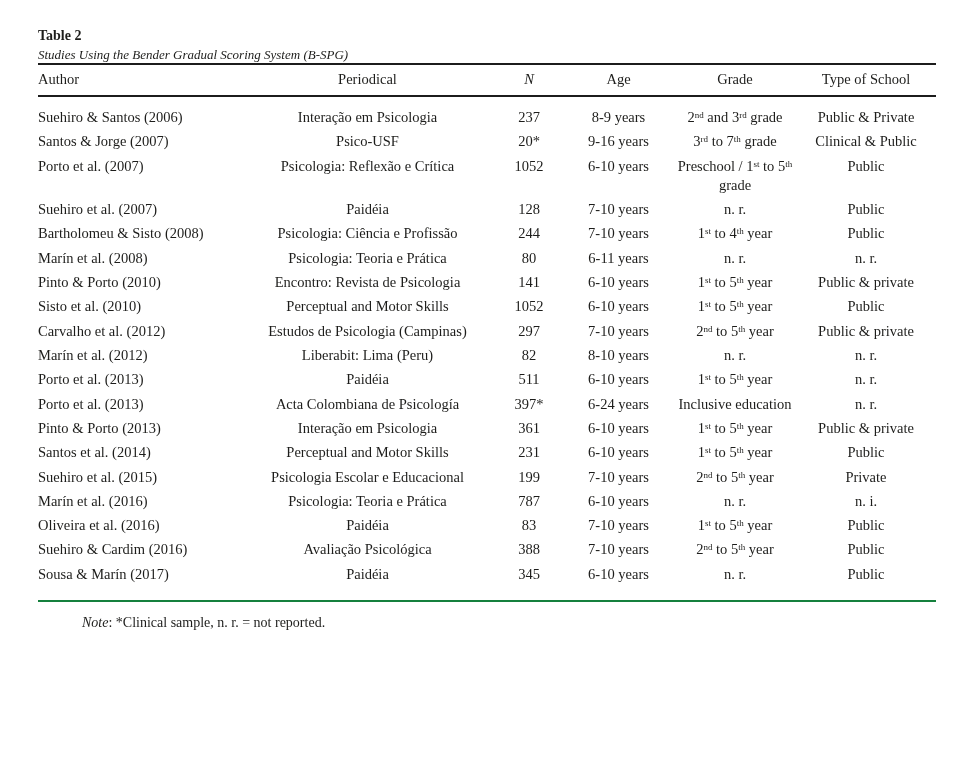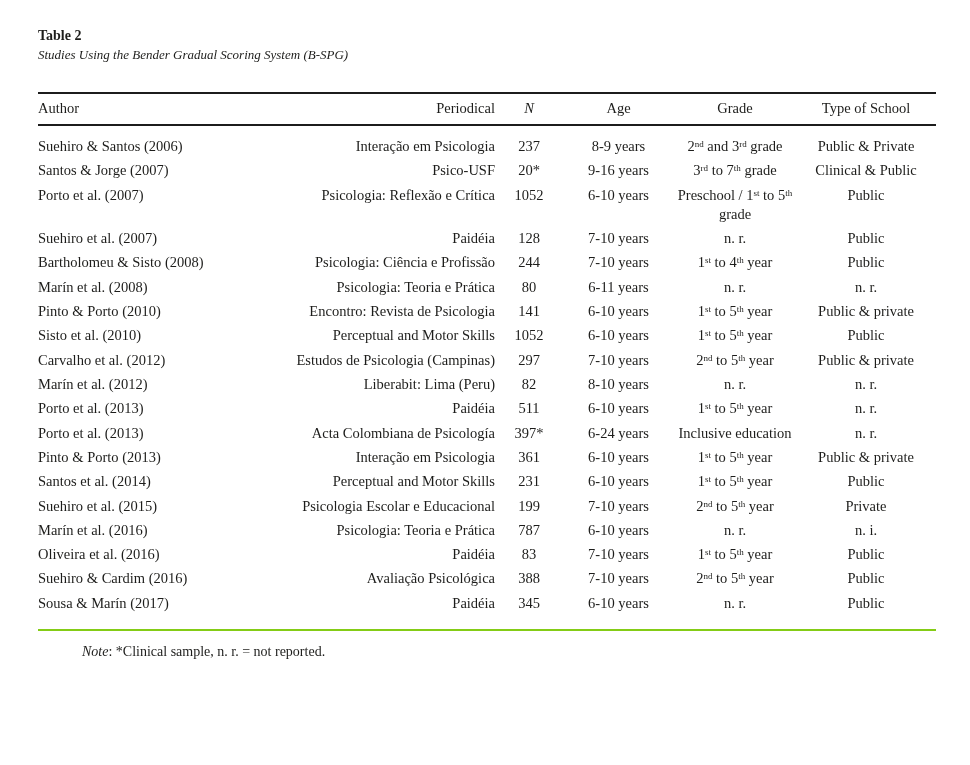--- a/index.html
+++ b/index.html
@@ -26,41 +26,41 @@
   }
   .table-title {
     font-size: 13px;
     font-style: italic;
     line-height: 1.25;
     margin-top: 2px;
   }
   table.studies {
     width: 100%;
     border-collapse: collapse;
-    margin-top: 29px;
+    margin-top: 0;
     border-top: 2px solid #1c1c1c;
-    border-bottom: 2px solid #84cc16;
+    border-bottom: 2px solid #15803d;
   }
   table.studies th {
     font-weight: normal;
     font-size: 14.5px;
     padding: 6px 0 7px 0;
     border-bottom: 2px solid #1c1c1c;
     vertical-align: middle;
   }
   table.studies td {
     font-size: 14.5px;
     line-height: 1.32;
     padding: 2.6px 0;
     vertical-align: top;
   }
   tbody tr:first-child td { padding-top: 11px; }
   tbody tr:last-child td { padding-bottom: 16px; }
   .col-author     { text-align: left; }
-  .col-periodical { text-align: right; }
+  .col-periodical { text-align: center; }
   .col-n          { text-align: center; }
   .col-age        { text-align: center; }
   .col-grade      { text-align: center; }
   .col-school     { text-align: center; }
   th.col-n { font-style: italic; }
   sup {
     font-size: 9px;
     line-height: 0;
     vertical-align: 4px;
     letter-spacing: 0;

